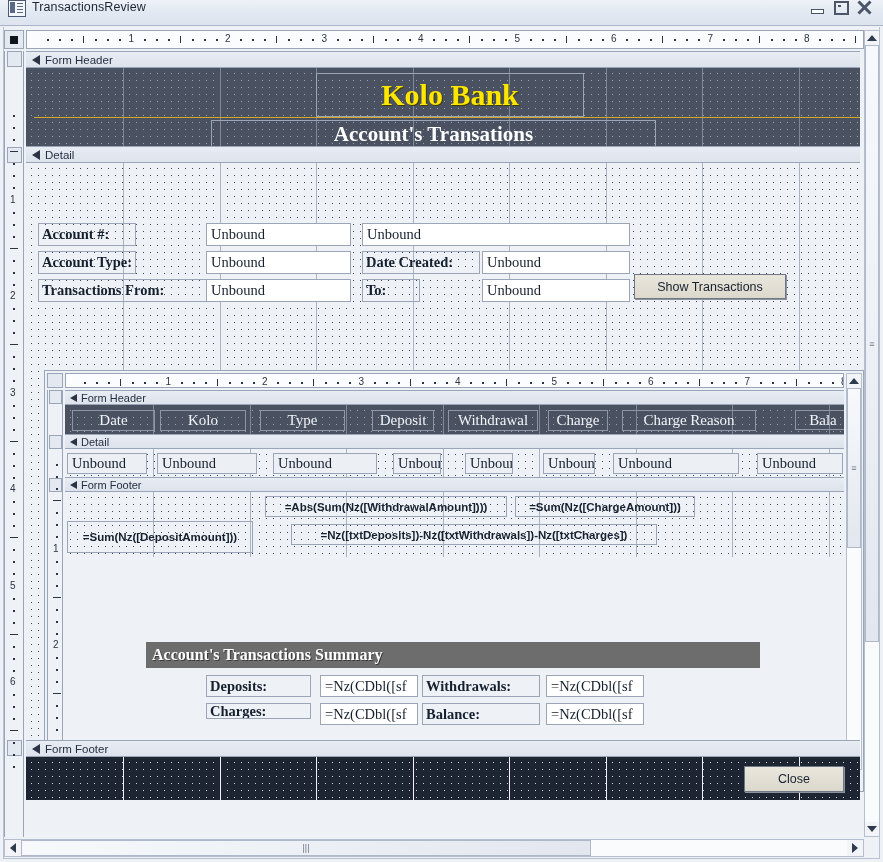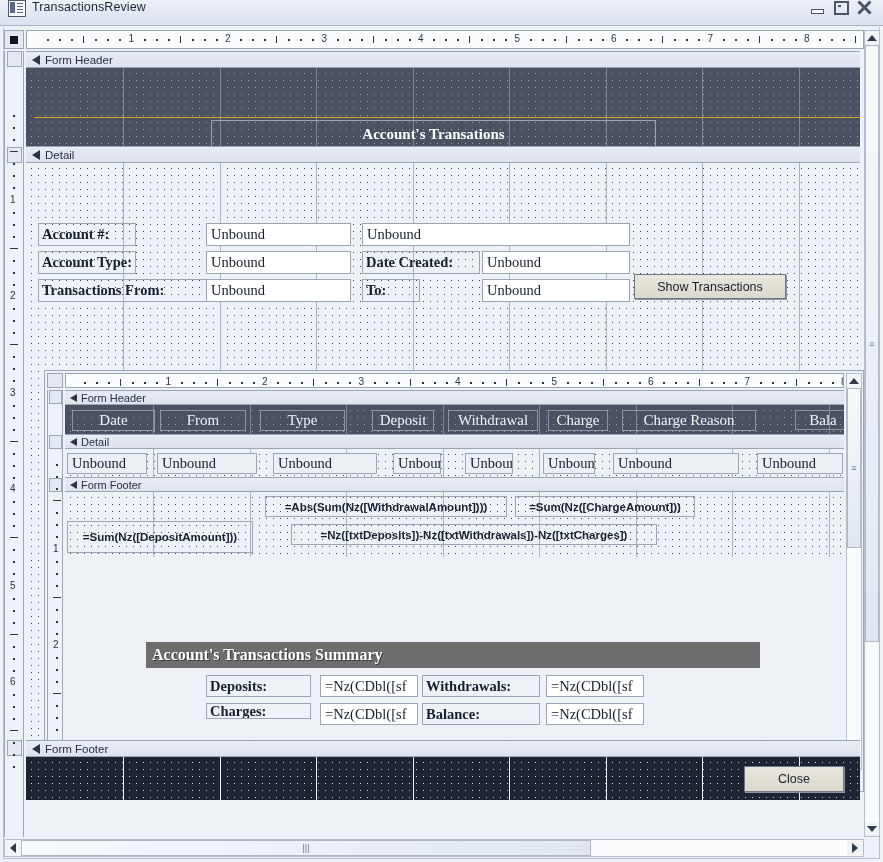--- a/index.html
+++ b/index.html
@@ -132,21 +132,21 @@
   }
   .banner{
     border:1px solid #9aa6b8;background:transparent;
     font-family:"Liberation Serif",serif;font-weight:bold;color:#ffe600;
     font-size:30px;display:flex;align-items:center;justify-content:center;
     text-shadow:1px 1px 0 #3a3f00;
   }
   .subbanner{
     border:1px solid #9aa6b8;background:transparent;
     font-family:"Liberation Serif",serif;font-weight:bold;color:#ffffff;
-    font-size:15px;display:flex;align-items:center;justify-content:center;
+    font-size:21px;display:flex;align-items:center;justify-content:center;
   }
   .goldline{position:absolute;height:1px;background:#d8a520;}
   .colhdr{
     border:1px solid #8d95a6;background:transparent;
     font-family:"Liberation Serif",serif;color:#f0f3f8;font-size:15px;
     display:flex;align-items:center;justify-content:center;white-space:nowrap;overflow:hidden;
   }
   .expr{
     border:1px solid #9aa6b8;background:transparent;
     font-family:"Liberation Sans",sans-serif;font-weight:bold;font-size:11.5px;color:#16202e;
@@ -357,20 +357,21 @@
     <div class="sec griddark" style="left:0;top:17px;width:834px;height:78px;">
       <div class="majorline" style="left:97px;top:0;width:1px;height:78px;"></div>
       <div class="majorline" style="left:194px;top:0;width:1px;height:78px;"></div>
       <div class="majorline" style="left:290px;top:0;width:1px;height:78px;"></div>
       <div class="majorline" style="left:387px;top:0;width:1px;height:78px;"></div>
       <div class="majorline" style="left:483px;top:0;width:1px;height:78px;"></div>
       <div class="majorline" style="left:580px;top:0;width:1px;height:78px;"></div>
       <div class="majorline" style="left:676px;top:0;width:1px;height:78px;"></div>
       <div class="majorline" style="left:773px;top:0;width:1px;height:78px;"></div>
 
+      <div class="banner" style="position:absolute;left:290px;top:5px;width:266px;height:42px;">Kolo Bank</div>
       <div class="goldline" style="left:8px;top:49px;width:826px;"></div>
       <div class="subbanner" style="position:absolute;left:185px;top:52px;width:443px;height:26px;">Account's Transations</div>
     </div>
 
     <div class="band" style="top:95px;">
       <span class="caret"></span>
       <span>Detail</span>
     </div>
 
     <div class="sec gridlight" style="left:0;top:112px;width:834px;height:577px;">
@@ -507,21 +508,21 @@
             <div class="majorline" style="left:88px;top:0;width:1px;height:29px;"></div>
             <div class="majorline" style="left:185px;top:0;width:1px;height:29px;"></div>
             <div class="majorline" style="left:281px;top:0;width:1px;height:29px;"></div>
             <div class="majorline" style="left:378px;top:0;width:1px;height:29px;"></div>
             <div class="majorline" style="left:474px;top:0;width:1px;height:29px;"></div>
             <div class="majorline" style="left:571px;top:0;width:1px;height:29px;"></div>
             <div class="majorline" style="left:667px;top:0;width:1px;height:29px;"></div>
             <div class="majorline" style="left:764px;top:0;width:1px;height:29px;"></div>
 
             <div class="ctl colhdr" style="left:7px;top:5px;width:83px;height:21px;">Date</div>
-            <div class="ctl colhdr" style="left:95px;top:5px;width:86px;height:21px;">From</div>
+            <div class="ctl colhdr" style="left:95px;top:5px;width:86px;height:21px;">Kolo</div>
             <div class="ctl colhdr" style="left:195px;top:5px;width:85px;height:21px;">Type</div>
             <div class="ctl colhdr" style="left:307px;top:5px;width:62px;height:21px;">Deposit</div>
             <div class="ctl colhdr" style="left:383px;top:5px;width:90px;height:21px;">Withdrawal</div>
             <div class="ctl colhdr" style="left:483px;top:5px;width:60px;height:21px;">Charge</div>
             <div class="ctl colhdr" style="left:557px;top:5px;width:134px;height:21px;">Charge Reason</div>
             <div class="ctl colhdr" style="left:730px;top:5px;width:56px;height:20px;">Bala</div>
           </div>
 
           <div class="sub-band" style="top:44px;">
             <span class="caret"></span>

